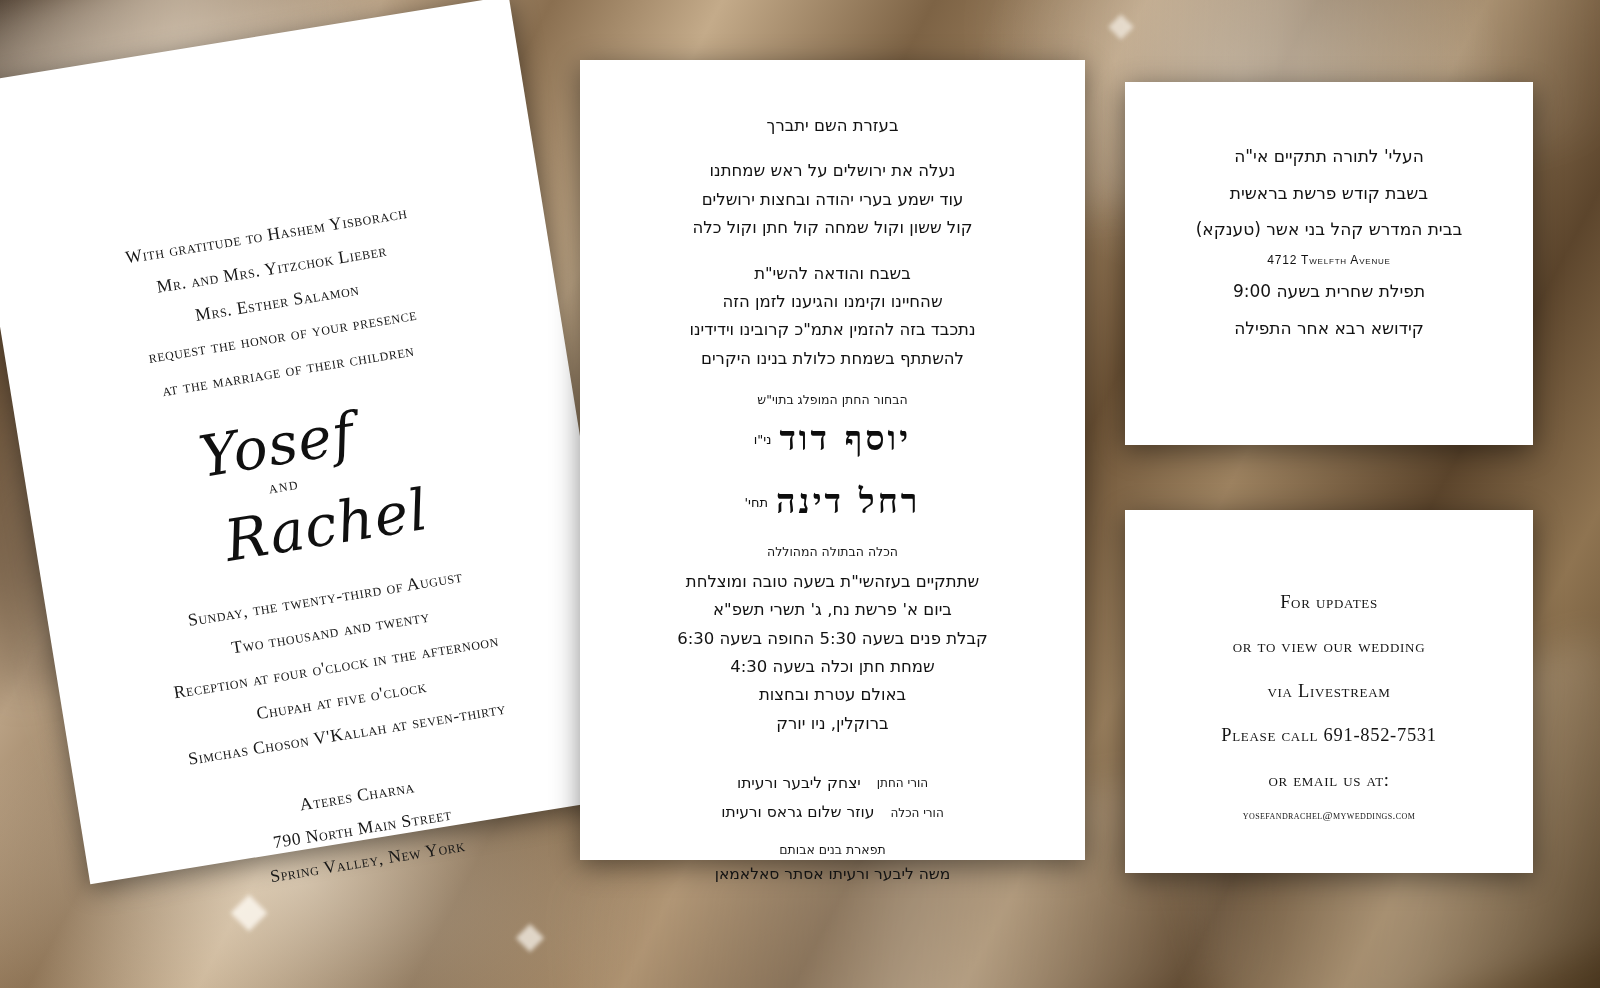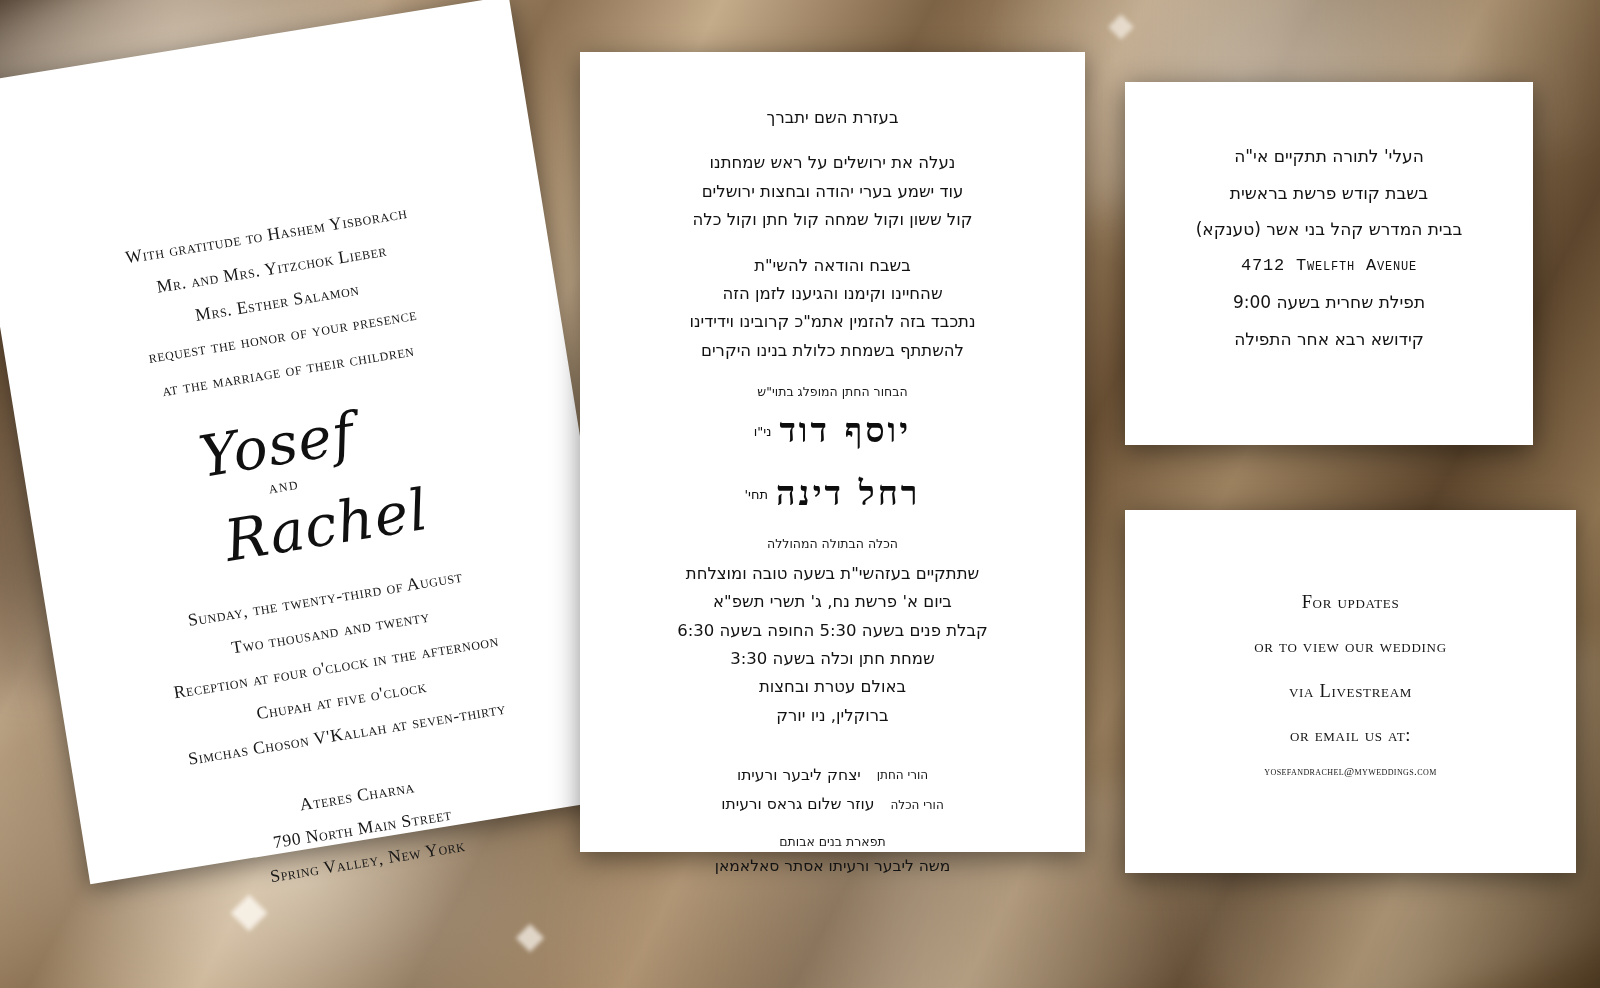--- a/index.html
+++ b/index.html
@@ -138,21 +138,21 @@
     font-size: 17.5px;
     letter-spacing: 0.6px;
     line-height: 1.9;
     margin-top: 30px;
     color: #171717;
   }
 
   
   #card-hebrew {
     left: 580px;
-    top: 52px;
+    top: 60px;
     width: 505px;
     height: 800px;
     padding: 52px 28px;
     direction: rtl;
     text-align: center;
   }
   #card-hebrew .heb {
     font-family: "DejaVu Sans", sans-serif;
     font-size: 16.5px;
     line-height: 1.72;
@@ -201,34 +201,34 @@
     direction: rtl;
     text-align: center;
   }
   #card-shul .heb-line {
     font-family: "DejaVu Sans", sans-serif;
     font-size: 17px;
     line-height: 2.15;
     color: #121212;
   }
   #card-shul .addr-line {
-    font-family: Liberation Mono, monospace;
+    font-family: Liberation Sans, sans-serif;
     font-variant: small-caps;
     direction: ltr;
-    font-size: 17px;
+    font-size: 12px;
     letter-spacing: 0.8px;
     line-height: 2.15;
     color: #121212;
   }
 
   
   #card-updates {
     left: 1125px;
     top: 510px;
-    width: 451px;
+    width: 408px;
     height: 363px;
     padding: 70px 20px;
     text-align: center;
   }
   #card-updates .upd-line {
     font-family: "Liberation Serif", serif;
     font-variant: small-caps;
     font-size: 18.5px;
     letter-spacing: 0.7px;
     line-height: 2.4;
@@ -312,21 +312,21 @@
 
       <div class="blk big-name">
         <span>רחל דינה</span><span class="suffix">תחי'</span>
       </div>
       <div class="blk tight small-label">הכלה הבתולה המהוללה</div>
 
       <div class="blk">
         <div>שתתקיים בעזהשי"ת בשעה טובה ומוצלחת</div>
         <div>ביום א' פרשת נח, ג' תשרי תשפ"א</div>
         <div>קבלת פנים בשעה 5:30    החופה בשעה 6:30</div>
-        <div>שמחת חתן וכלה בשעה 3:30</div>
+        <div>שמחת חתן וכלה בשעה 4:30</div>
         <div>באולם עטרת ובחצות</div>
         <div>ברוקלין, ניו יורק</div>
       </div>
 
       <div style="height:14px;"></div>
 
       <div class="parents-row">
         <span class="lbl">הורי החתן</span>
         <span>יצחק ליבער ורעיתו</span>
       </div>
@@ -347,17 +347,18 @@
     <div class="heb-line">בבית המדרש קהל בני אשר (טענקא)</div>
     <div class="addr-line">4712 Twelfth Avenue</div>
     <div class="heb-line">תפילת שחרית בשעה 9:00</div>
     <div class="heb-line">קידושא רבא אחר התפילה</div>
   </div>
 
   <div class="card" id="card-updates">
     <div class="upd-line">For updates</div>
     <div class="upd-line">or to view our wedding</div>
     <div class="upd-line">via Livestream</div>
+    <div class="upd-line">Please call 691-852-7531</div>
     <div class="upd-line">or email us at:</div>
     <div class="upd-line email">yosefandrachel@myweddings.com</div>
   </div>
 
 </div>
 
 </body></html>

